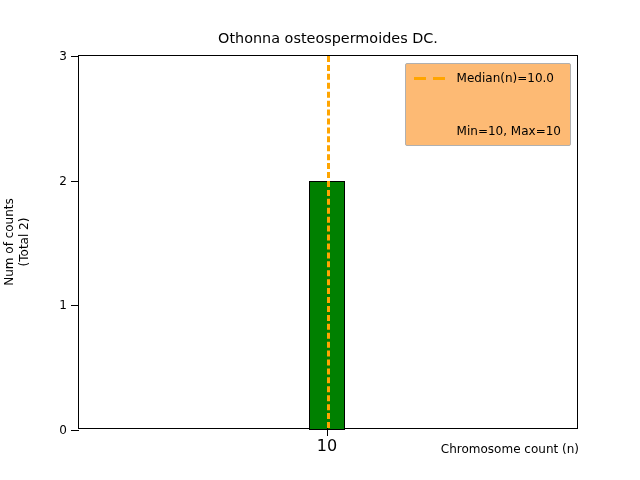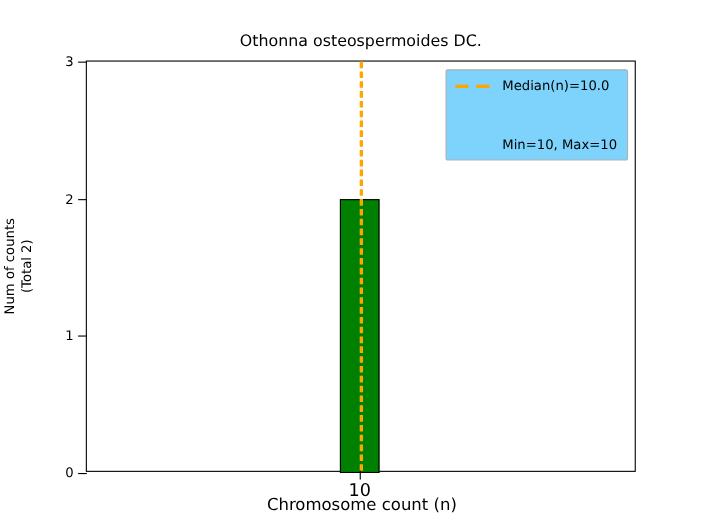--- a/index.html
+++ b/index.html
@@ -102,24 +102,24 @@
     transform: translateX(-50%);
     font-size: 16px;
     line-height: 12px;
     white-space: nowrap;
   }
 
   #x-axis-label {
     position: absolute;
     left: 0;
     top: 100%;
-    margin-top: 24px;
+    margin-top: 14px;
     width: 500px;
-    text-align: center;
-    font-size: 15px;
+    text-align: right;
+    font-size: 12px;
     line-height: 14px;
     white-space: nowrap;
   }
 
   
   .bar {
     position: absolute;
     box-sizing: border-box;
     border: 1.2px solid #000000;
   }
@@ -131,21 +131,21 @@
     bottom: 0;
     width: 0;
     border-left: 3px dashed #ffa500;
   }
 
   
   #legend {
     position: absolute;
     right: 6px;
     top: 7px;
-    background: #7dd3fc;
+    background: #fdba74;
     border: 1px solid #b0b0b0;
     border-radius: 2px;
     padding: 6px 9px 6px 8px;
     box-sizing: border-box;
     font-size: 12px;
     line-height: 16px;
   }
   .legend-row {
     display: flex;
     align-items: center;

